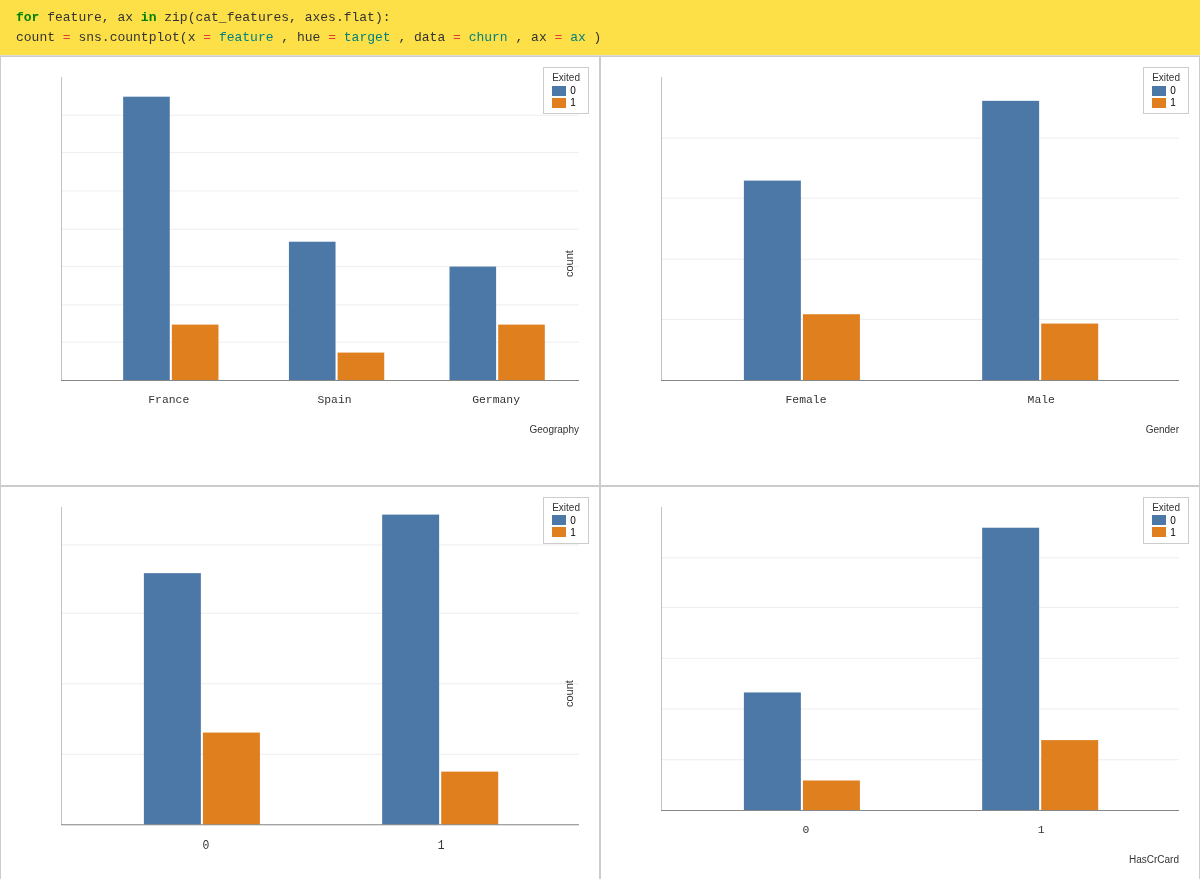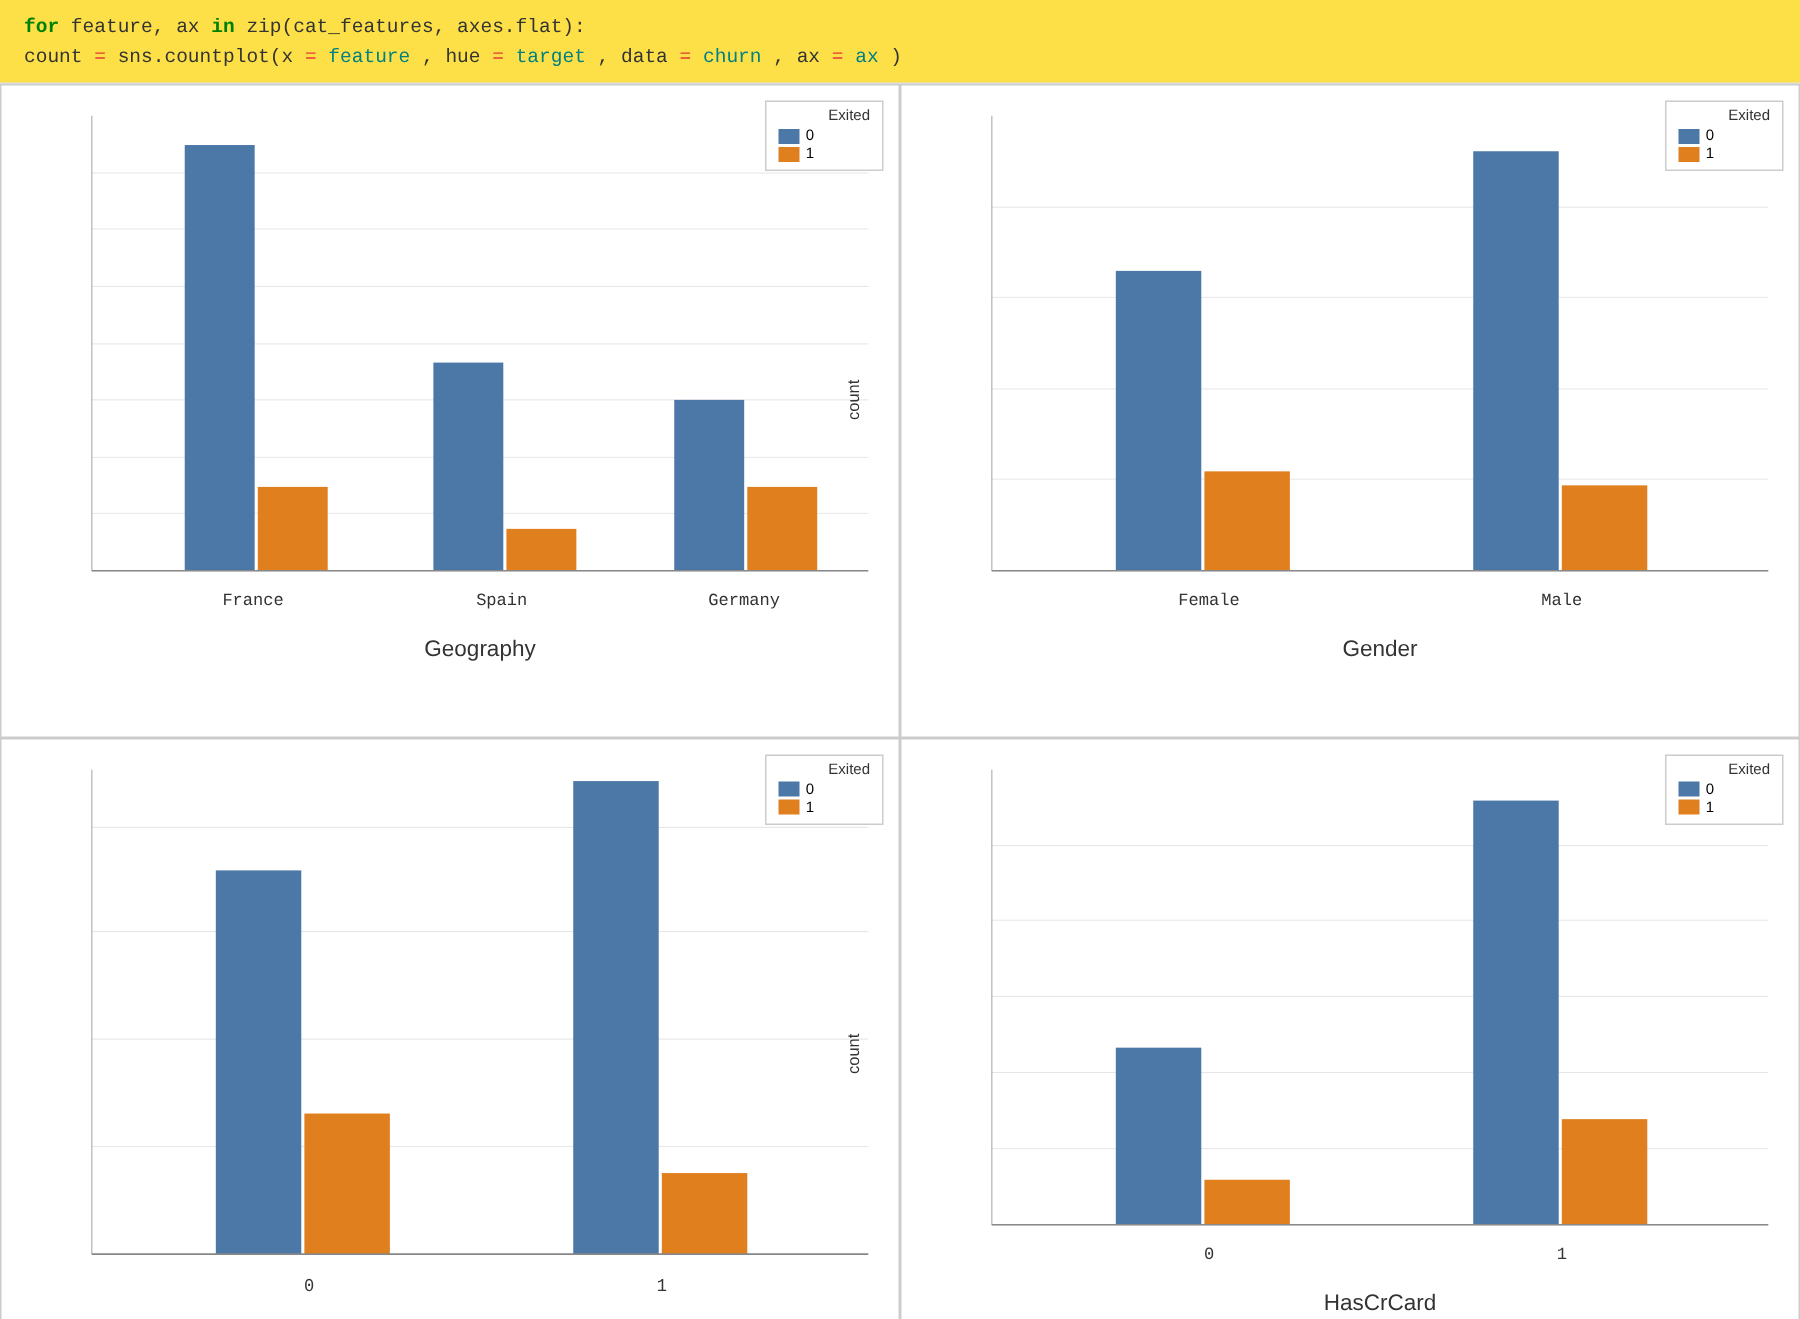--- a/index.html
+++ b/index.html
@@ -29,22 +29,22 @@
     .chart-cell {
       background: white;
       border: 1px solid #ccc;
       position: relative;
       padding: 20px 20px 50px 60px;
       display: flex;
       flex-direction: column;
     }
 
     .chart-title {
-      text-align: center;
-      font-size: 15px;
+      text-align: right;
+      font-size: 10px;
       color: #333;
       margin-top: 5px;
       font-family: sans-serif;
     }
 
     .y-axis-label {
       position: absolute;
       left: -45px;
       top: 50%;
       transform: rotate(-90deg) translateX(50%);
@@ -63,21 +63,20 @@
       padding: 4px 8px;
       font-size: 10px;
       font-family: sans-serif;
       background: white;
     }
 
     .legend-title {
       font-size: 10px;
       color: #333;
       margin-bottom: 2px;
-      margin-left: 33px;
     }
 
     .legend-item {
       display: flex;
       align-items: center;
       gap: 4px;
       margin: 1px 0;
     }
 
     .legend-color {

